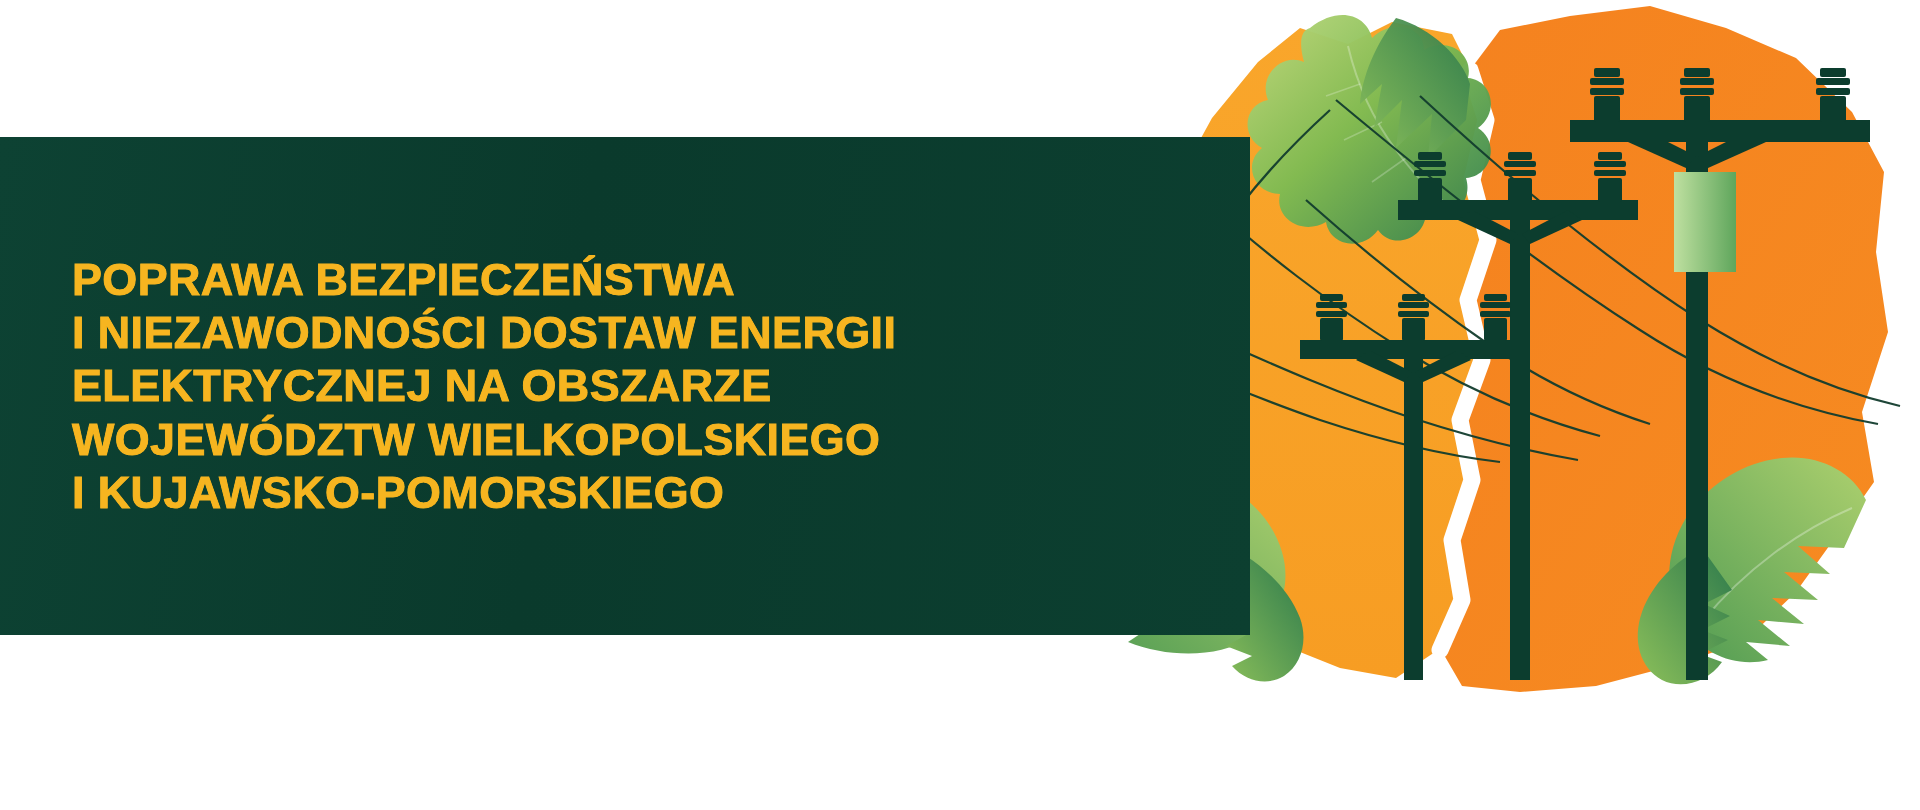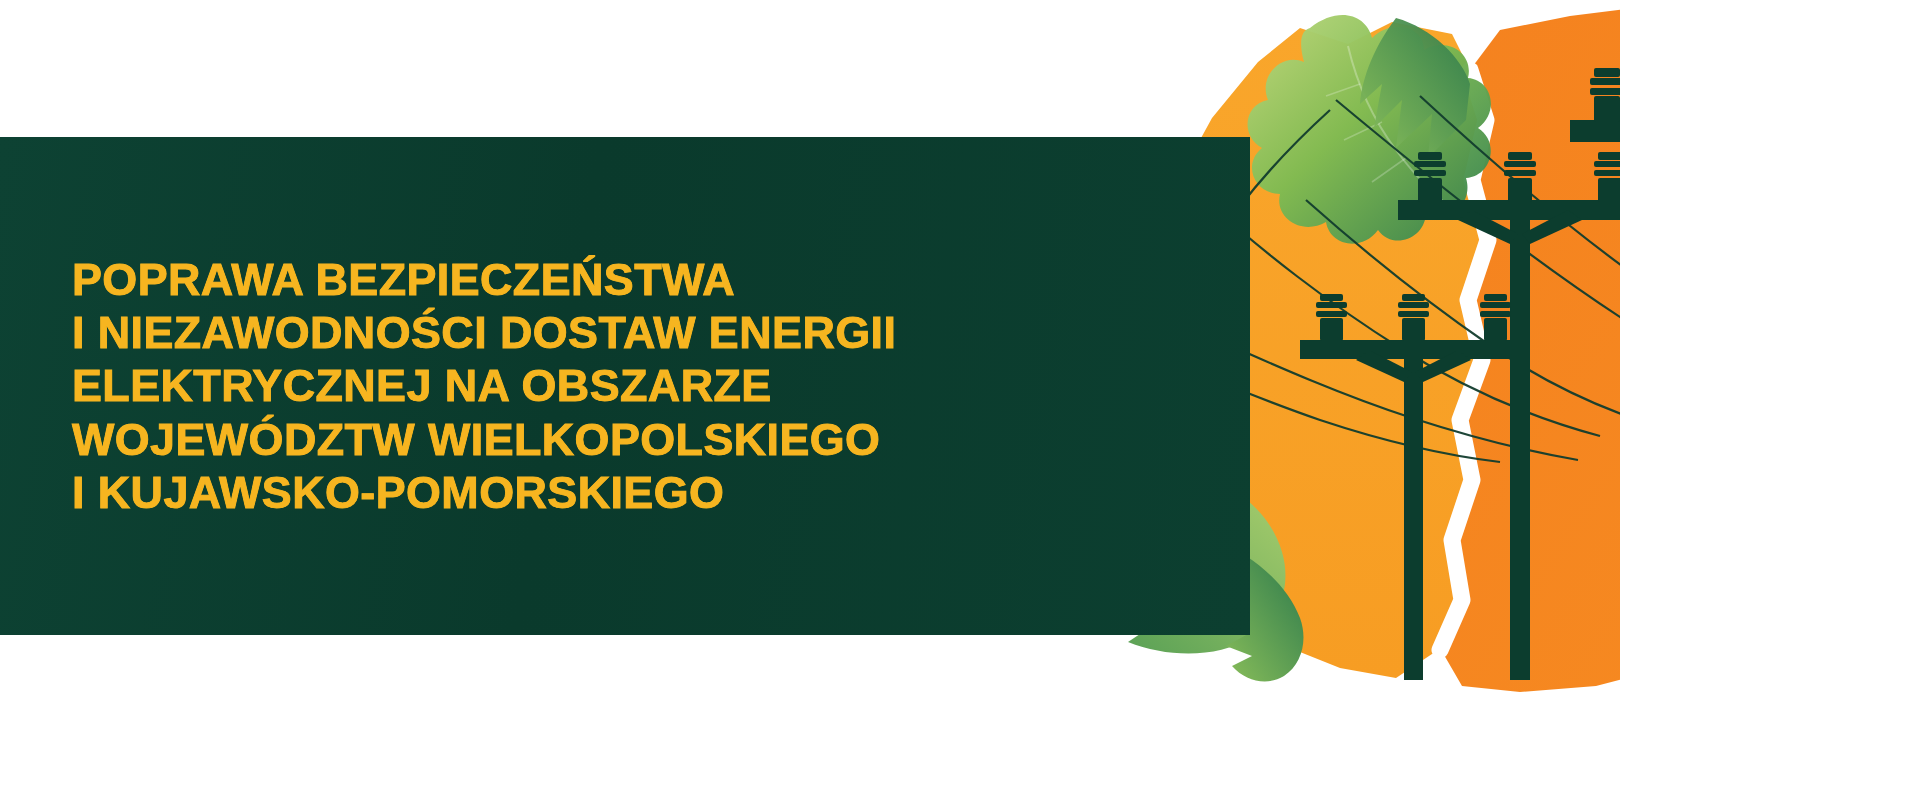--- a/index.html
+++ b/index.html
@@ -1,17 +1,17 @@
 <!DOCTYPE html>
 <html><head>
 <meta charset="utf-8">
 <style>
   html,body{margin:0;padding:0;background:#ffffff;}
   body{width:1920px;height:810px;overflow:hidden;font-family:"Liberation Sans",sans-serif;}
-  .banner{position:relative;width:1620px;height:810px;background:#ffffff;overflow:hidden;}
+  .banner{position:relative;width:1920px;height:810px;background:#ffffff;overflow:hidden;}
 
   
   .artwork{position:absolute;left:0;top:0;width:1920px;height:700px;}
   .artwork svg{display:block;}
 
   
   .green-panel{
     position:absolute;left:0;top:137px;width:1250px;height:498px;
     background:linear-gradient(100deg,#0d4233 0%,#0a3a2c 45%,#0c3f30 100%);
     z-index:2;

